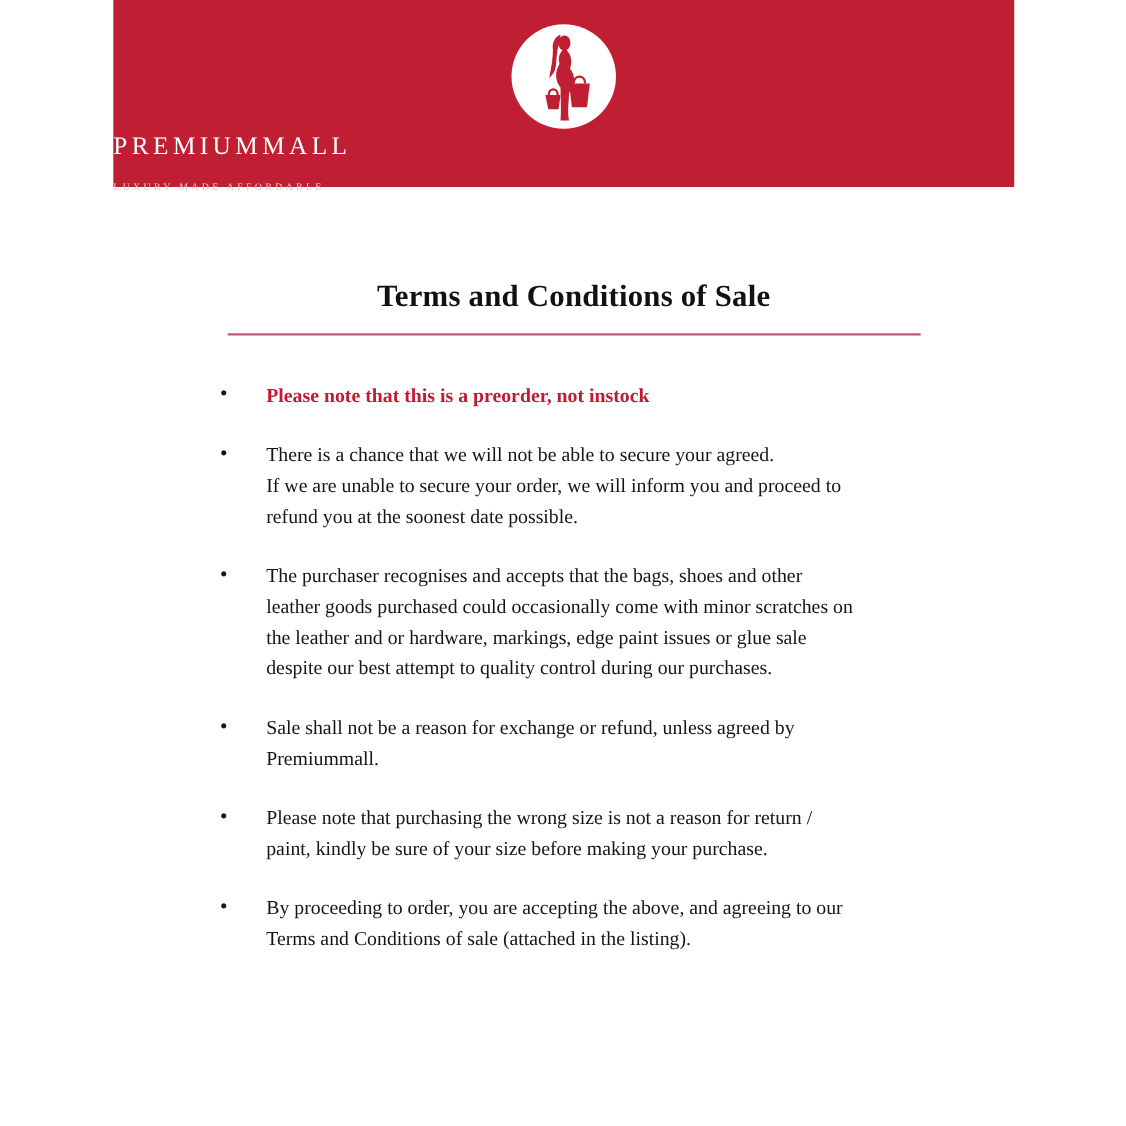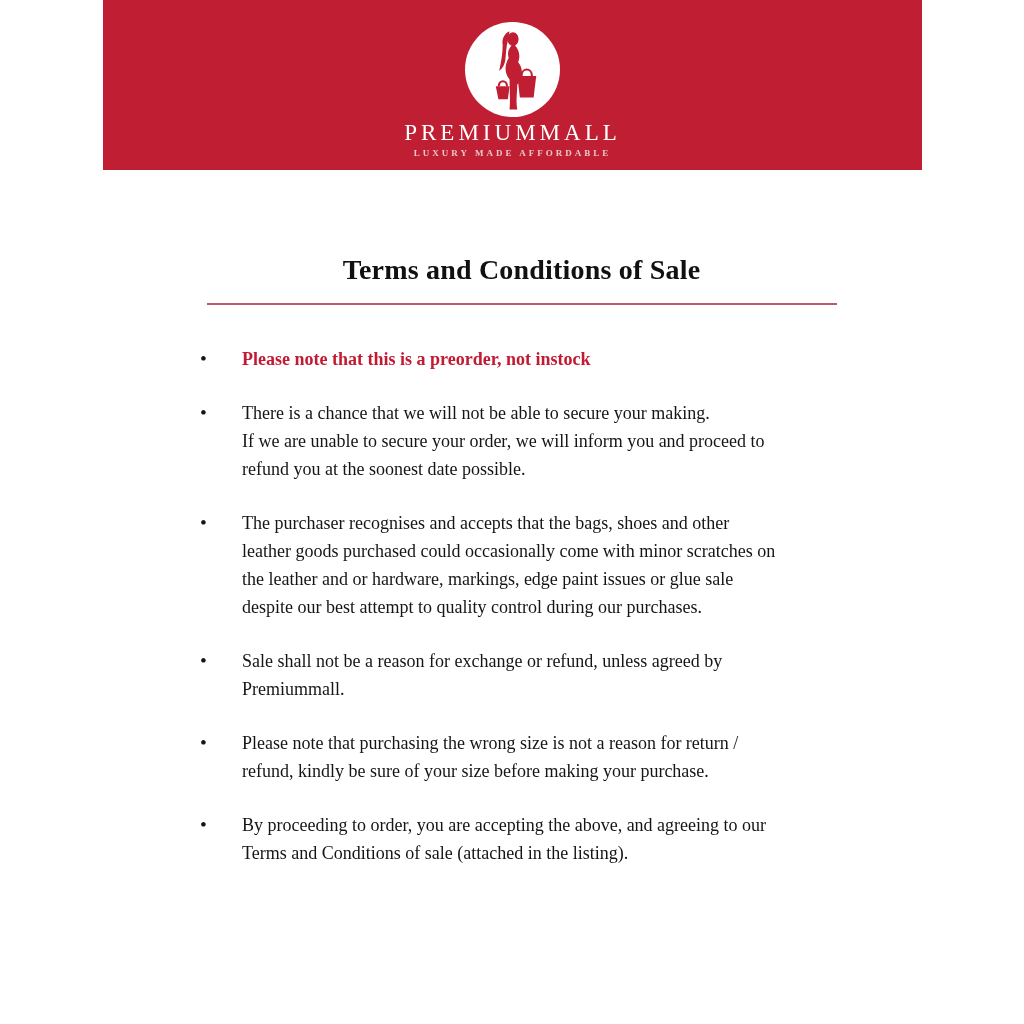--- a/index.html
+++ b/index.html
@@ -10,21 +10,20 @@
     position:relative;
     overflow:hidden;
   }
 
   
   .banner{
     position:absolute;
     left:103px; top:0;
     width:819px; height:170px;
     background:#C01F33;
-    text-align:center;
   }
   .logo-circle{
     width:95px;height:95px;
     border-radius:50%;
     background:#ffffff;
     margin:22px auto 0;
     display:flex;align-items:center;justify-content:center;
     overflow:hidden;
   }
   .logo-circle svg{width:86px;height:86px;display:block;}
@@ -32,22 +31,22 @@
     color:#ffffff;
     font-size:23px;
     letter-spacing:4px;
     margin-top:3px;
     font-weight:400;
   }
   .tagline{
     color:#E9C7CC;
     font-size:9px;
     letter-spacing:3px;
-    margin-top:2px;
-    font-weight:700;
+    margin-top:19px;
+    font-weight:400;
   }
 
   
   .doc-title{
     margin-top:254px; 
     padding-left:19px;
   }
   .title-text{
     text-align:center;
     font-size:28px;
@@ -132,21 +131,21 @@
     <div class="term-content">
       <div class="term-heading">Please note that this is a preorder, not instock</div>
       <div class="term-body"></div>
     </div>
   </div>
 
   <div class="term-item">
     <div class="bullet">•</div>
     <div class="term-content">
       <div class="term-heading"></div>
-      <div class="term-body">There is a chance that we will not be able to secure your making.
+      <div class="term-body">There is a chance that we will not be able to secure your agreed.
 If we are unable to secure your order, we will inform you and proceed to
 refund you at the soonest date possible.</div>
     </div>
   </div>
 
   <div class="term-item">
     <div class="bullet">•</div>
     <div class="term-content">
       <div class="term-heading"></div>
       <div class="term-body">The purchaser recognises and accepts that the bags, shoes and other
@@ -162,21 +161,21 @@
       <div class="term-heading"></div>
       <div class="term-body">Sale shall not be a reason for exchange or refund, unless agreed by
 Premiummall.</div>
     </div>
   </div>
 
   <div class="term-item">
     <div class="bullet">•</div>
     <div class="term-content">
       <div class="term-body">Please note that purchasing the wrong size is not a reason for return /
-refund, kindly be sure of your size before making your purchase.</div>
+paint, kindly be sure of your size before making your purchase.</div>
     </div>
   </div>
 
   <div class="term-item">
     <div class="bullet">•</div>
     <div class="term-content">
       <div class="term-heading"></div>
       <div class="term-body">By proceeding to order, you are accepting the above, and agreeing to our
 Terms and Conditions of sale (attached in the listing).</div>
     </div>

